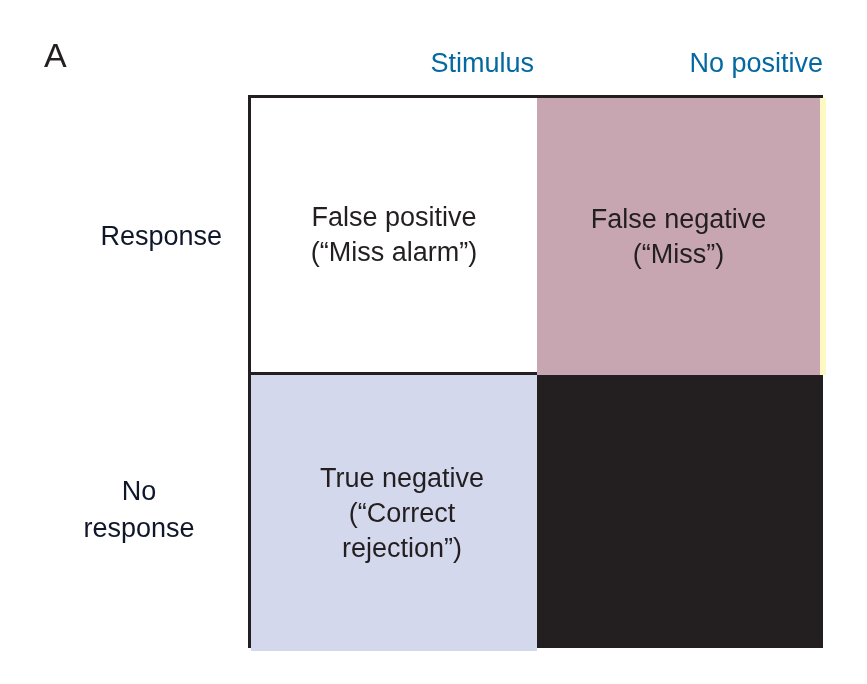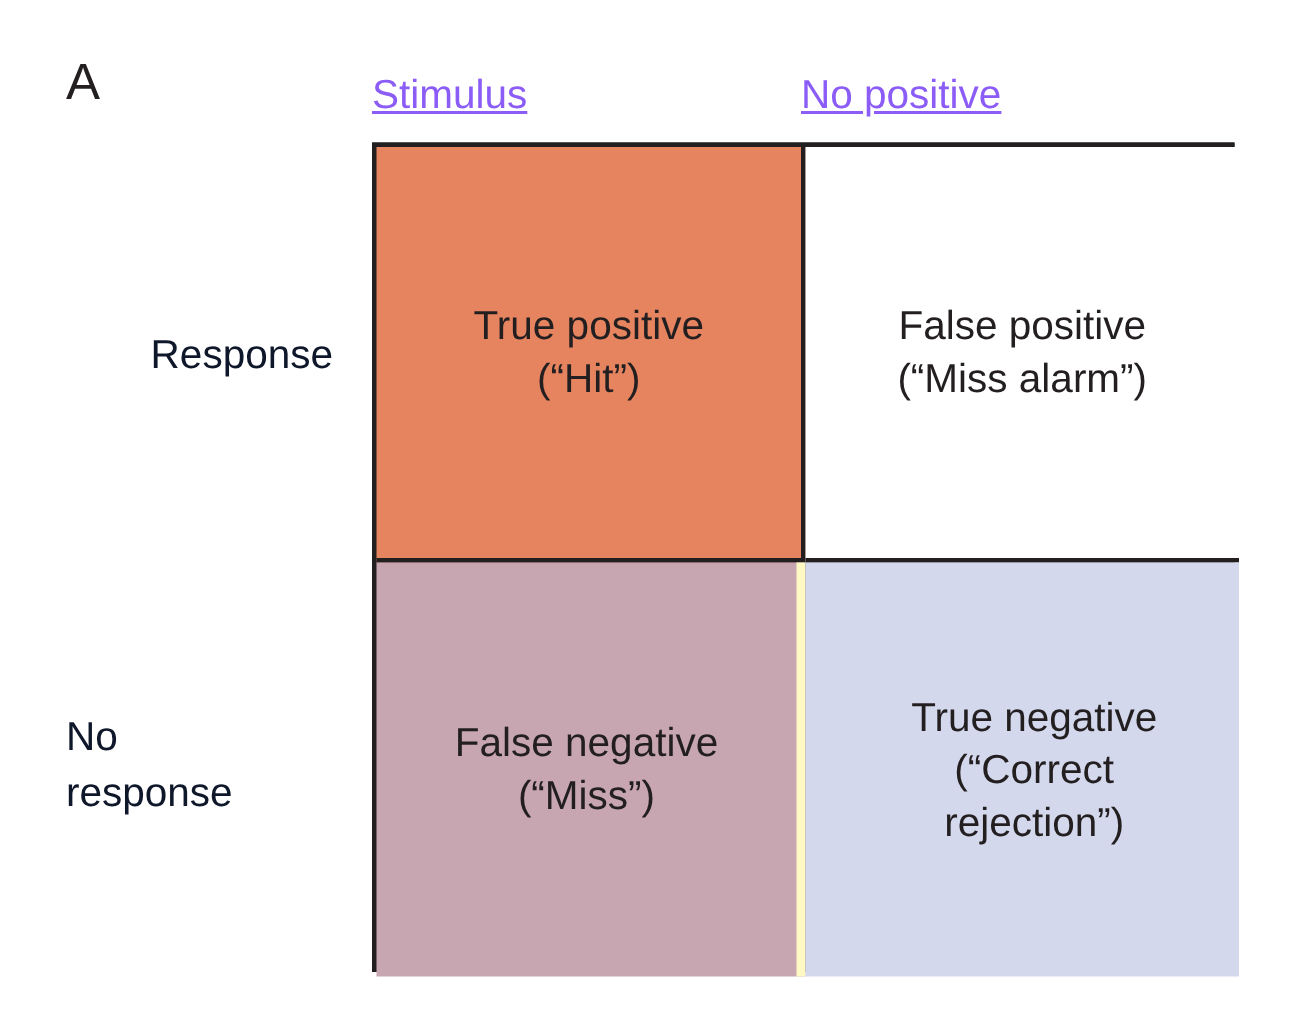--- a/index.html
+++ b/index.html
@@ -27,25 +27,24 @@
     color: #231f20;
     letter-spacing: 0.2px;
   }
 
   
   .col-header {
     position: absolute;
     top: 44px;
     height: 38px;
     line-height: 38px;
-    text-align: left;
+    text-align: right;
     font-size: 27px;
-    color: #8b5cf6;
+    color: #0369a1;
     white-space: nowrap;
-    text-decoration: underline;
   }
   #col-header-stimulus {
     left: 248px;
     width: 286px;
   }
   #col-header-no-stimulus {
     left: 534px;
     width: 289px;
   }
 
@@ -60,21 +59,21 @@
   #row-label-response {
     left: 0px;
     top: 218px;
     width: 222px;
     text-align: right;
   }
   #row-label-no-response {
     left: 44px;
     top: 473px;
     width: 190px;
-    text-align: left;
+    text-align: center;
   }
 
   
   #matrix {
     position: absolute;
     left: 248px;
     top: 95px;
     width: 575px;
     height: 553px;
     box-sizing: border-box;
@@ -117,24 +116,20 @@
 
 <div class="col-header" id="col-header-no-stimulus">No positive</div>
 
 <div class="row-label" id="row-label-response">Response</div>
 
 <div class="row-label" id="row-label-no-response">No
 response</div>
 
 <div id="matrix">
 
-  <div class="cell" id="cell-true-positive" style="background-color: rgb(229, 132, 95);">
-    <span class="cell-text">True positive
-(“Hit”)</span>
-  </div>
 
   <div class="cell" id="cell-false-positive" style="background-color: rgb(255, 255, 255);">
     <span class="cell-text">False positive
 (“Miss alarm”)</span>
   </div>
 
   <div class="cell" id="cell-false-negative" style="background-color: rgb(199, 166, 178);">
     <span class="cell-text">False negative
 (“Miss”)</span>
   </div>

